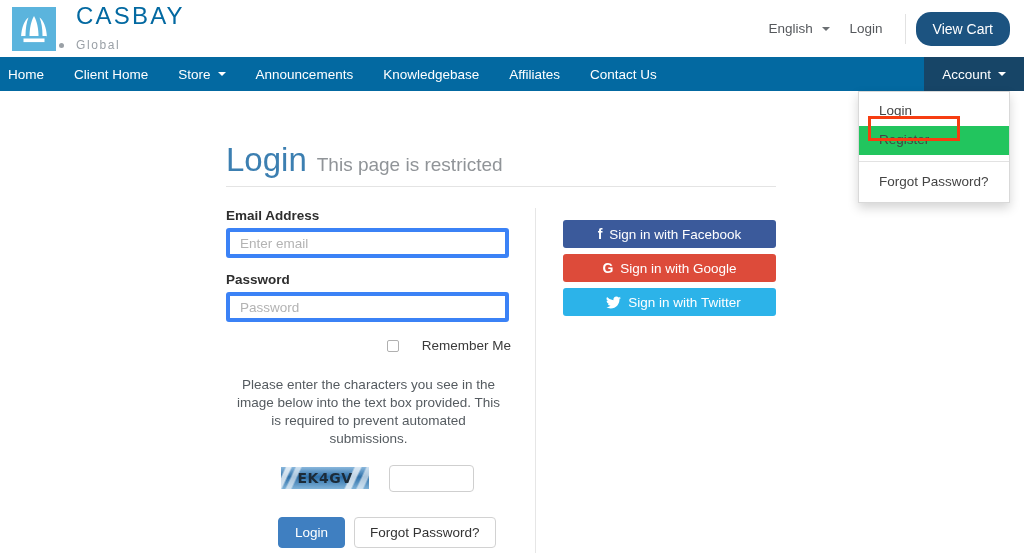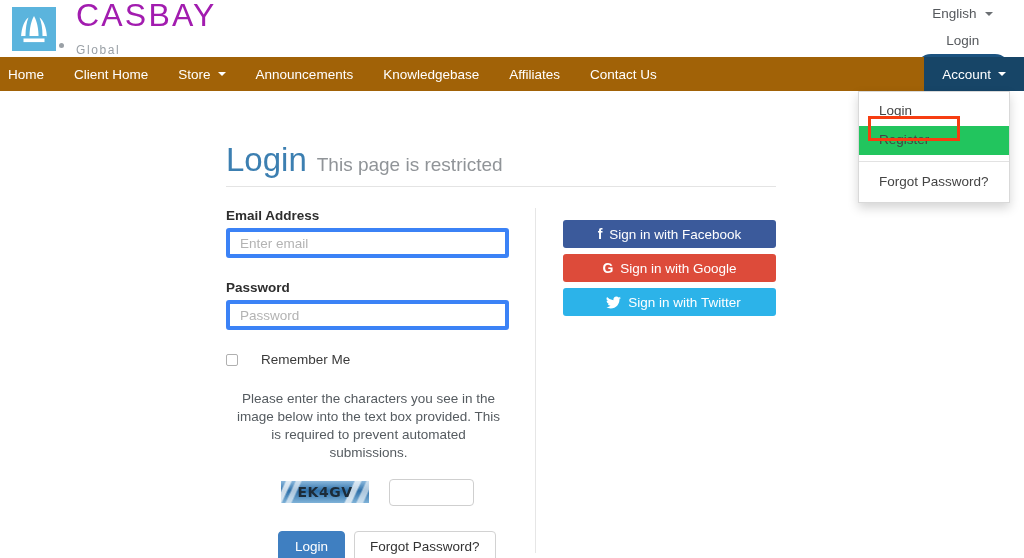--- a/index.html
+++ b/index.html
@@ -53,42 +53,41 @@
   }
 
   .brand-text {
     display: flex;
     flex-direction: column;
     justify-content: center;
     margin-left: 10px;
   }
 
   .brand-name {
-    font-size: 32px;
+    font-size: 24px;
     letter-spacing: 2.2px;
-    color: #a21caf;
+    color: #0369a1;
     line-height: 1.05;
     font-weight: 400;
   }
 
   .brand-sub {
     font-size: 12px;
     letter-spacing: 1.6px;
     color: #9aa0a6;
     line-height: 1.3;
     margin-top: 10px;
   }
 
   .header-right {
     margin-left: auto;
     display: flex;
     align-items: center;
     gap: 0;
     height: 100%;
-    flex-direction: column;
   }
 
   .hdr-link {
     font-size: 13.5px;
     color: #55585c;
     text-decoration: none;
     padding: 6px 10px;
     white-space: nowrap;
   }
 
@@ -117,21 +116,21 @@
     border: none;
     border-radius: 15px;
     cursor: pointer;
     font-family: inherit;
     white-space: nowrap;
   }
 
   
   .navbar {
     height: 34px;
-    background: #a16207;
+    background: #0369a1;
     display: flex;
     align-items: stretch;
     position: relative;
   }
 
   .nav-item {
     display: flex;
     align-items: center;
     padding: 0 15px;
     color: #ffffff;
@@ -274,28 +273,29 @@
     border-radius: 3px;
     padding: 5px 10px;
     font-size: 13.5px;
     font-family: inherit;
     color: #444;
     outline: none;
     background: #fff;
   }
   .fld-input::placeholder { color: #b3b3b3; }
 
-  .fld-group { margin-bottom: 22px; }
+  .fld-group { margin-bottom: 14px; }
 
   .check-row {
     display: flex;
     align-items: center;
     gap: 23px;
     margin-top: 16px;
     margin-bottom: 0;
+    justify-content: flex-end;
   }
 
   .check-box {
     width: 12px;
     height: 12px;
     border: 1px solid #b0b0b0;
     border-radius: 2px;
     background: #fff;
     cursor: pointer;
     flex: 0 0 auto;

